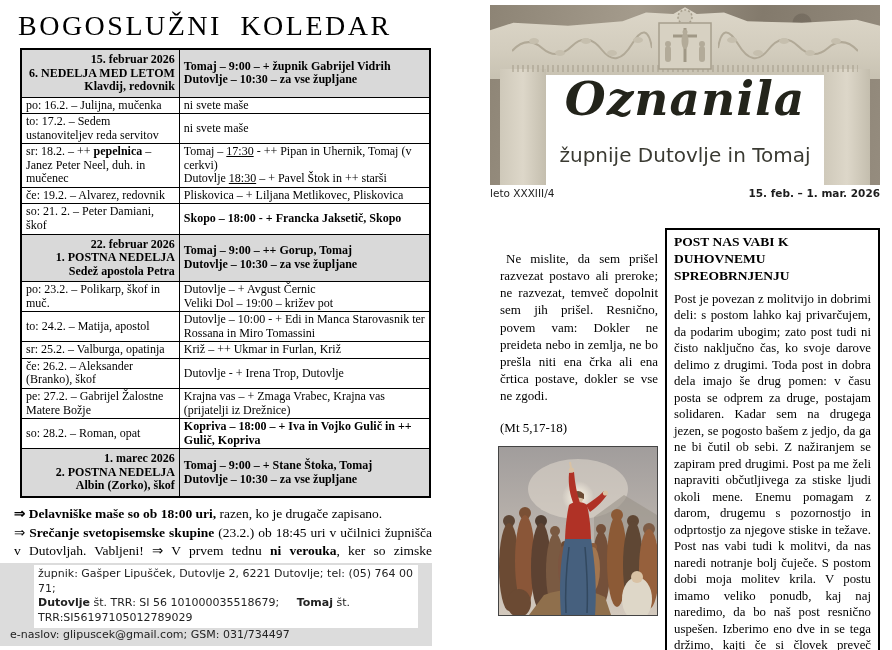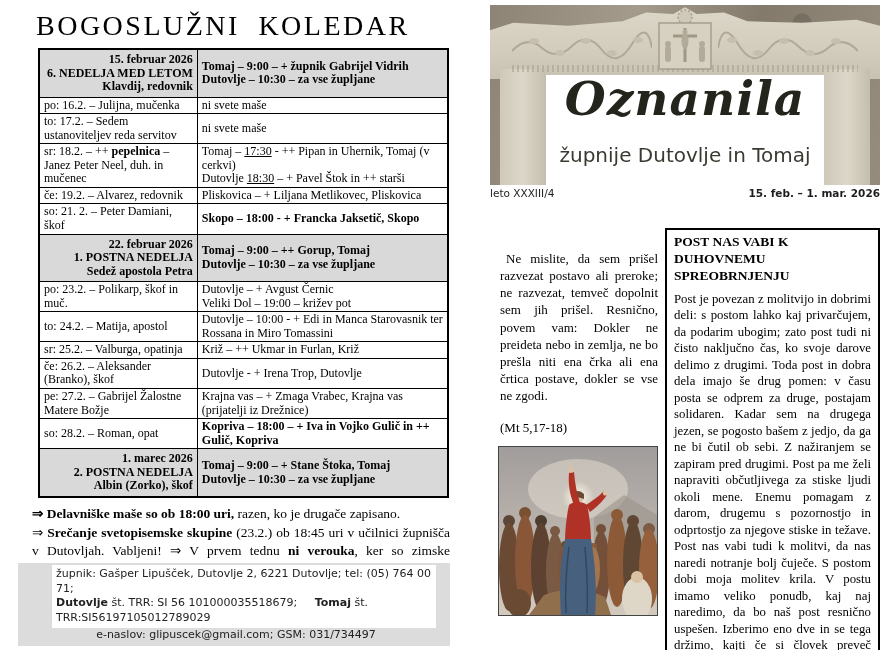--- a/index.html
+++ b/index.html
@@ -1,40 +1,40 @@
 <!DOCTYPE html>
 <html><head>
 <meta charset="utf-8">
 <style>
   html,body{margin:0;padding:0;background:#fff;}
   .sheet{position:relative;width:892px;height:650px;background:#fff;overflow:hidden;
          font-family:"Liberation Serif",serif;color:#000;}
   .page{position:absolute;top:0;height:650px;}
-  .page-left{left:18px;width:446px;}
+  .page-left{left:0;width:446px;}
   .page-right{left:446px;width:446px;}
 
   
   .kol-title{margin:10px 0 6px 18px;font-size:28px;font-weight:normal;letter-spacing:2.5px;word-spacing:9px;}
   table.cal{border-collapse:collapse;table-layout:fixed;margin-left:20px;width:411px;
             border:2px solid #000;font-size:12px;line-height:1.13;}
   table.cal td{border:1px solid #000;padding:1px 4px;vertical-align:middle;}
   td.c-day{width:156px;}
   td.c-mass{width:247px;}
   tr.sunday td{background:#d9d9d9;font-weight:bold;}
   tr.sunday td.c-day{text-align:right;padding:3px 4px;}
   tr.sunday td.c-mass{padding:3px 4px;}
   td.c-mass.b{font-weight:bold;}
 
   .notes{margin:7px 14px 0 14px;width:418px;font-size:13.5px;line-height:1.3;text-align:justify;}
   .notes p{margin:0 0 2px 0;}
 
   .footer{position:absolute;left:0;bottom:4px;width:432px;background:#dcdcdc;
           font-family:"DejaVu Sans",sans-serif;font-size:11px;line-height:1.35;color:#222;padding:2px 0 3px 0;}
   .footer-box{background:#fff;margin-left:34px;width:384px;padding:2px 4px;box-sizing:border-box;}
-  .footer-l3{padding-left:4px;text-align:center;}
+  .footer-l3{padding-left:10px;}
 
   
   .masthead{position:absolute;left:44px;top:5px;width:390px;height:180px;overflow:hidden;}
   .stone-bg{position:absolute;inset:0;
     background:linear-gradient(100deg,#8d8475 0%,#a49b8c 35%,#837a6c 65%,#958c7e 100%);}
   .stone-bg:after{content:"";position:absolute;inset:0;
     background:radial-gradient(circle at 15% 20%,rgba(60,52,44,.25) 0 6px,transparent 7px),
                radial-gradient(circle at 80% 10%,rgba(60,52,44,.22) 0 9px,transparent 10px),
                radial-gradient(circle at 55% 25%,rgba(255,255,255,.15) 0 8px,transparent 9px),
                radial-gradient(circle at 92% 60%,rgba(60,52,44,.2) 0 7px,transparent 8px);}

